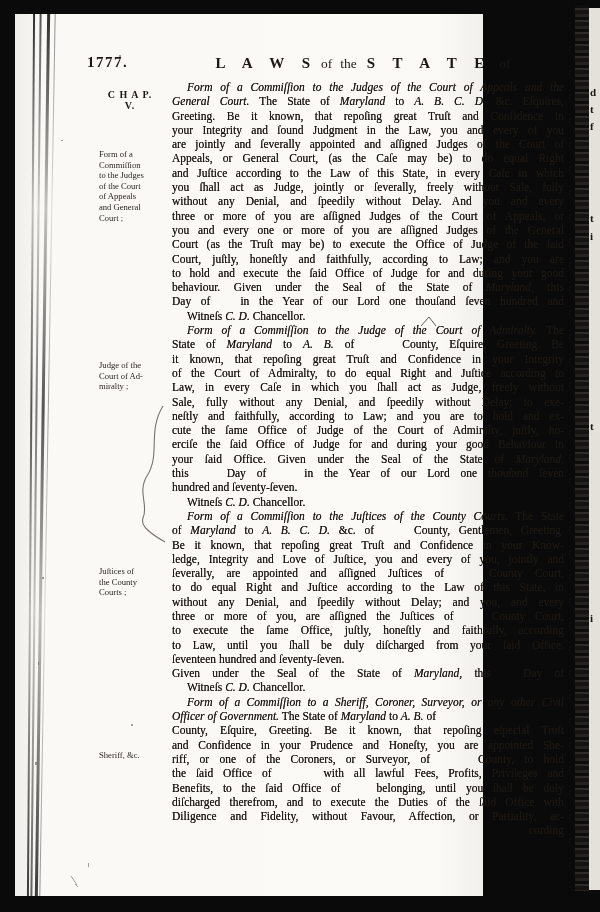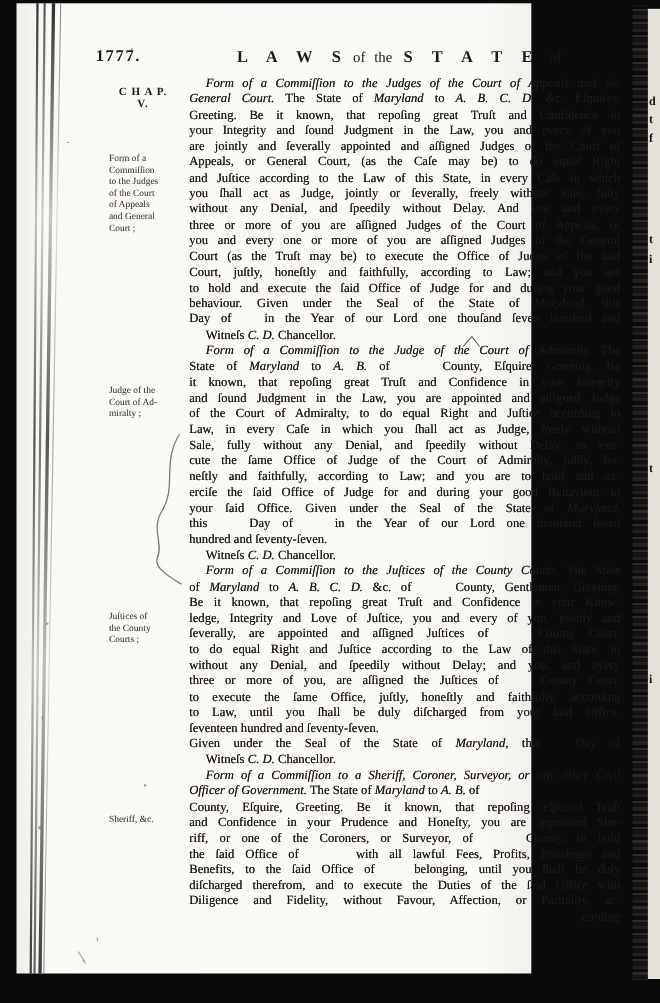--- a/index.html
+++ b/index.html
@@ -1,18 +1,18 @@
 <!DOCTYPE html>
 <html><head>
 <meta charset="utf-8">
 <style>
   html,body{margin:0;padding:0;background:#000;}
   .scan{position:relative;width:600px;height:912px;background:#0a0a0a;overflow:hidden;
         font-family:"Liberation Serif","DejaVu Serif",serif;}
-  .page{position:absolute;left:15px;top:3px;width:468px;height:882px;color:#1c1814;
+  .page{position:absolute;left:15px;top:14px;width:468px;height:882px;color:#1c1814;
         background:linear-gradient(90deg,#efeeea 0,#faf9f5 6%,#fbfaf7 90%,#f1f0ec 100%);font-family:Liberation Serif, serif;}
   
   .bline{position:absolute;top:0;height:100%;background:linear-gradient(180deg,
          rgba(10,10,10,.85),rgba(40,38,35,.25) 22%,rgba(15,15,15,.7) 45%,
          rgba(60,58,52,.3) 68%,rgba(12,12,12,.8));}
   
   .year{position:absolute;left:72px;top:40px;font-size:15px;letter-spacing:1.5px;font-weight:bold;}
   .title{position:absolute;left:150px;top:41px;width:400px;text-align:center;font-size:15px;white-space:nowrap;}
   .title .lsp{letter-spacing:7px;font-weight:bold;}
   .title .sm{font-size:13.5px;margin:0 4px;}
@@ -97,26 +97,25 @@
         <div class="line"><span>you and every one or more of you are aſſigned Judges of the General</span></div>
         <div class="line"><span>Court (as the Truſt may be) to execute the Office of Judge of the ſaid</span></div>
         <div class="line"><span>Court, juſtly, honeſtly and faithfully, according to Law; and you are</span></div>
         <div class="line"><span>to hold and execute the ſaid Office of Judge for and during your good</span></div>
         <div class="line"><span>behaviour.  Given under the Seal of the State of </span><i>Maryland</i><span>, this</span></div>
         <div class="line"><span>Day of</span><span class="gap" style="width: 30px;"></span><span>in the Year of our Lord one thouſand ſeven hundred and</span></div>
         <div class="line al ind"><span>Witneſs </span><i>C. D.</i><span> Chancellor.</span></div>
         <div class="line ind"><i>Form of a Commiſſion to the Judge of the Court of Admiralty.</i><span>  The</span></div>
         <div class="line"><span>State of </span><i>Maryland</i><span> to </span><i>A. B.</i><span> of</span><span class="gap" style="width: 48px;"></span><span>County, Eſquire, Greeting.  Be</span></div>
         <div class="line"><span>it known, that repoſing great Truſt and Confidence in your Integrity</span></div>
-        <div class="line"><span>and ſound Judgment in the Law, you are appointed and aſſigned Judge</span></div>
         <div class="line"><span>of the Court of Admiralty, to do equal Right and Juſtice according to</span></div>
         <div class="line"><span>Law, in every Caſe in which you ſhall act as Judge, freely without</span></div>
         <div class="line"><span>Sale, fully without any Denial, and ſpeedily without Delay; to exe-</span></div>
+        <div class="line"><span>neſtly and faithfully, according to Law; and you are to hold and ex-</span></div>
         <div class="line"><span>cute the ſame Office of Judge of the Court of Admiralty, juſtly, ho-</span></div>
-        <div class="line"><span>neſtly and faithfully, according to Law; and you are to hold and ex-</span></div>
         <div class="line"><span>erciſe the ſaid Office of Judge for and during your good Behaviour in</span></div>
         <div class="line"><span>your ſaid Office.  Given under the Seal of the State of </span><i>Maryland</i><span>,</span></div>
         <div class="line"><span>this</span><span class="gap" style="width: 38px;"></span><span>Day of</span><span class="gap" style="width: 38px;"></span><span>in the Year of our Lord one thouſand ſeven</span></div>
         <div class="line al"><span>hundred and ſeventy-ſeven.</span></div>
         <div class="line al ind"><span>Witneſs </span><i>C. D.</i><span> Chancellor.</span></div>
         <div class="line ind"><i>Form of a Commiſſion to the Juſtices of the County Courts.</i><span>  The State</span></div>
         <div class="line"><span>of </span><i>Maryland</i><span> to </span><i>A. B. C. D.</i><span> &amp;c. of</span><span class="gap" style="width: 40px;"></span><span>County, Gentlemen, Greeting.</span></div>
         <div class="line"><span>Be it known, that repoſing great Truſt and Confidence in your Know-</span></div>
         <div class="line"><span>ledge, Integrity and Love of Juſtice, you and every of you, jointly and</span></div>
         <div class="line"><span>ſeverally, are appointed and aſſigned Juſtices of</span><span class="gap" style="width: 45px;"></span><span>County Court,</span></div>

